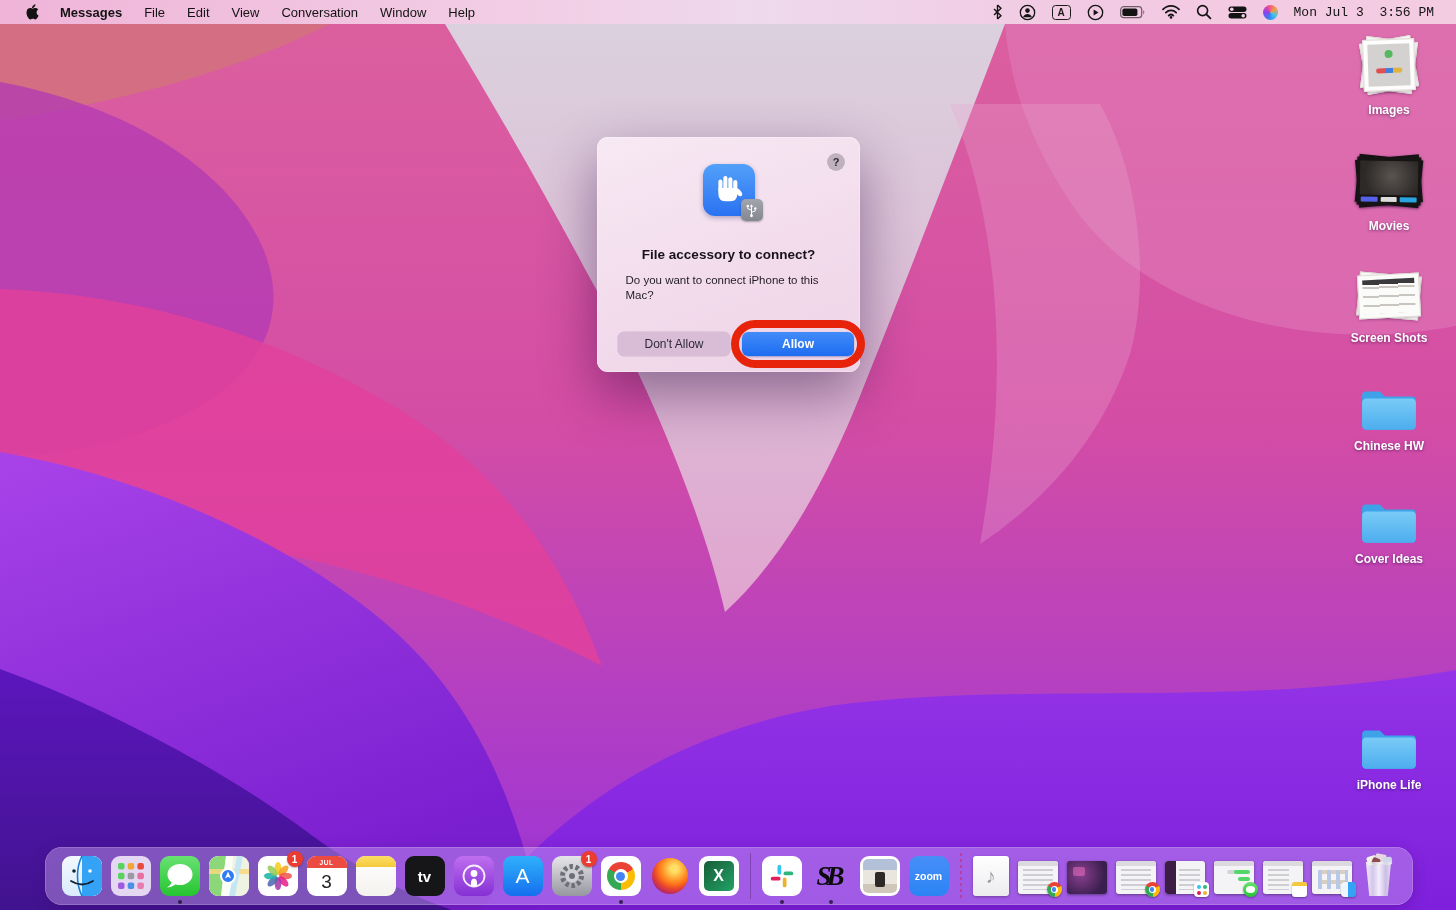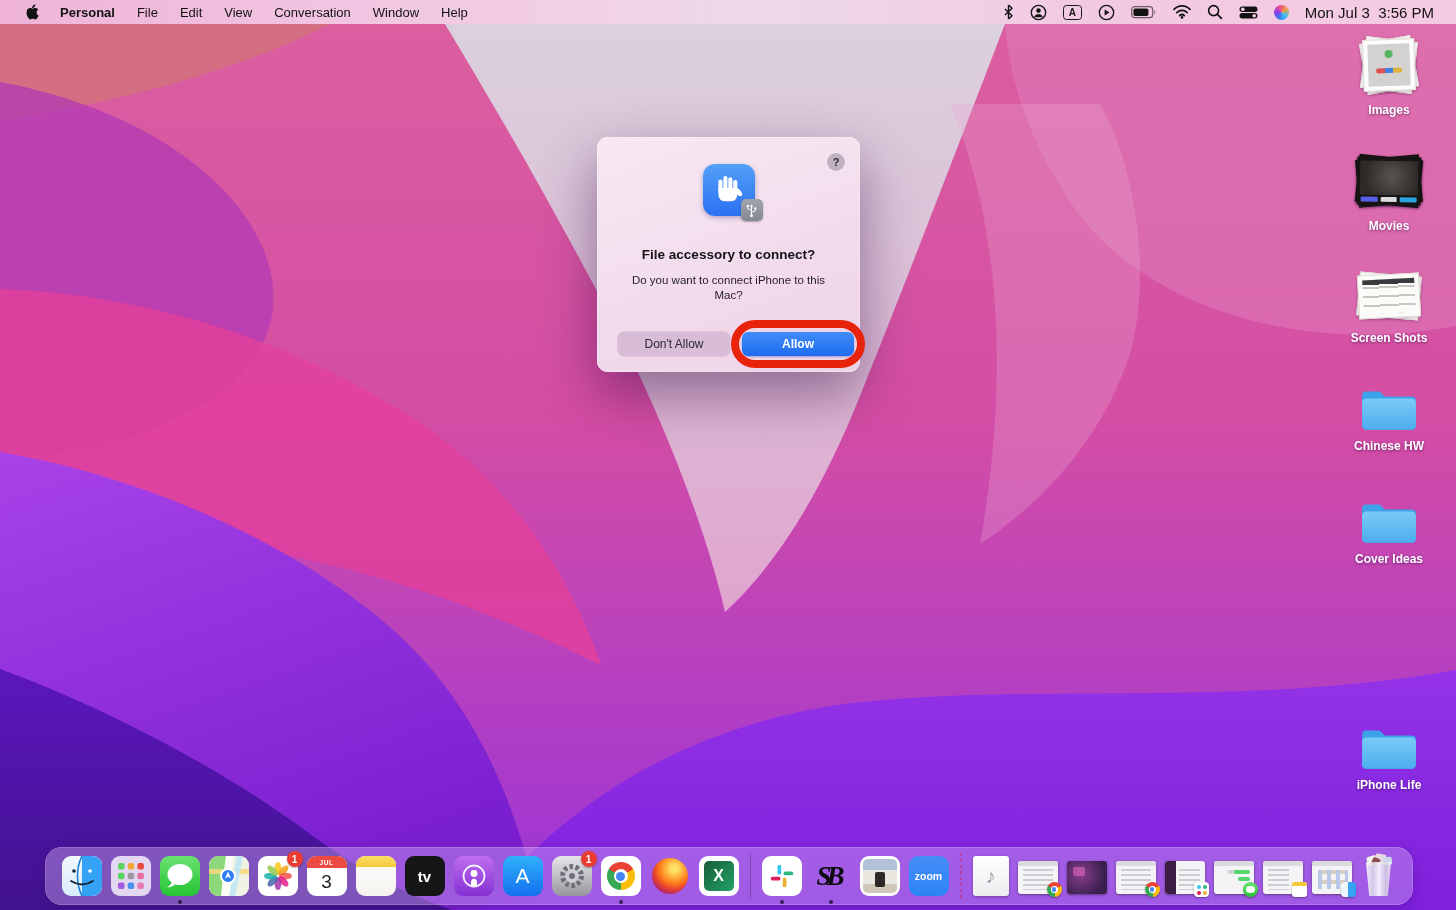--- a/index.html
+++ b/index.html
@@ -13,21 +13,21 @@
   
   .menubar { position:absolute; left:0; top:0; width:1456px; height:24px;
     background:linear-gradient(90deg,#efb4d8 0%,#f2cfe6 38%,#eed9ec 52%,#f2c9e2 75%,#f4cce2 100%);
     display:flex; align-items:center; justify-content:space-between; z-index:30; }
   .mb-left { display:flex; align-items:center; gap:0; padding-left:12px; }
   .mb-left .mi { font-size:13px; color:#131313; padding:0 11px; height:24px; display:flex; align-items:center; }
   .mb-left .app-name { font-weight:700; }
   .mb-apple { padding:0 10px 0 13px; display:flex; align-items:center; }
   .mb-right { display:flex; align-items:center; gap:0; padding-right:14px; }
   .mb-right .si { height:24px; display:flex; align-items:center; padding:0 8px; }
-  .mb-clock { font-size:15px; color:#131313; white-space:pre; padding-left:8px; }
+  .mb-clock { font-size:13px; color:#131313; white-space:pre; padding-left:8px;font-family:Liberation Mono, monospace; }
   .inputA { width:19px; height:15px; border:1.6px solid #1a1a1a; border-radius:3.5px;
     display:flex; align-items:center; justify-content:center; font-size:10px; font-weight:700; color:#1a1a1a; }
   .siri { width:15px; height:15px; border-radius:50%;
     background:conic-gradient(from 200deg,#3a7bf0,#8c3ff0,#f04f8c,#f0a040,#40c4f0,#3a7bf0); }
 
   
   .desk-item { position:absolute; left:1343px; width:92px; display:flex; flex-direction:column; align-items:center; z-index:5; }
   .desk-label { margin-top:5px; font-size:12px; font-weight:700; color:#fff; text-shadow:0 1px 3px rgba(40,0,60,.55); text-align:center; }
   .stack { position:relative; width:70px; height:66px; }
   .layer { position:absolute; left:50%; top:50%; }
@@ -55,21 +55,21 @@
   .help-btn { position:absolute; top:16px; right:15px; width:18px; height:18px; border-radius:50%;
     background:rgba(130,120,135,.45); color:#2e2a33; font-size:11px; font-weight:700;
     display:flex; align-items:center; justify-content:center; box-shadow:0 0 0 0.5px rgba(255,255,255,.4); }
   .dlg-icon { position:relative; margin-top:27px; width:52px; height:52px; border-radius:12px;
     background:linear-gradient(180deg,#53a0f9,#2a71f2); box-shadow:0 2px 5px rgba(30,20,90,.3); }
   .dlg-icon .hand { position:absolute; left:50%; top:50%; transform:translate(-50%,-52%); }
   .usb-badge { position:absolute; right:-8px; bottom:-5px; width:22px; height:22px; border-radius:5px;
     background:linear-gradient(180deg,#a2a5ad,#84878f); display:flex; align-items:center; justify-content:center;
     box-shadow:0 1px 2px rgba(0,0,0,.3); }
   .dlg-title { margin-top:31px; font-size:13.5px; font-weight:700; color:#171219; }
-  .dlg-body { margin-top:11px; width:206px; text-align:center; font-size:11.5px; line-height:1.32; color:#221c26; }
+  .dlg-body { margin-top:11px; width:206px; text-align:left; font-size:11.5px; line-height:1.32; color:#221c26; }
   .dlg-buttons { position:absolute; bottom:16px; left:0; right:0; display:flex; justify-content:center; gap:12px; align-items:center;padding-left:15px; }
   .btn { width:112px; height:24px; border-radius:6px; border:none; font-size:12px;
     display:flex; align-items:center; justify-content:center; cursor:pointer; font-family:inherit; }
   .btn-dont { background:#d9bdd6; color:#2f2936; box-shadow:0 0 0 0.5px rgba(120,90,120,.25); }
   .ring { position:relative; }
   .annotation { position:absolute; inset:-12px -11px; border:8px solid #e8230c; border-radius:26px; pointer-events:none; }
   .btn-allow { background:linear-gradient(180deg,#418cf8,#1e6cf2); color:#fff; font-weight:600;
     box-shadow:0 1px 2px rgba(20,40,120,.35); }
 
   
@@ -220,21 +220,21 @@
     </svg>
   </div>
 
   <div class="menubar">
     <div class="mb-left">
       <span class="mb-apple">
         <svg width="14" height="16" viewBox="0 0 18 20">
           <path fill="#131313" d="M12.2,3.2c0.9-1.1,1.5-2.5,1.3-3.2c-1.2,0.1-2.6,0.9-3.4,1.9C9.4,2.9,8.8,4.3,9,5.1 C10.3,5.2,11.4,4.3,12.2,3.2z M14.9,10.6c0-2.5,2-3.7,2.1-3.8c-1.1-1.7-2.9-1.9-3.5-1.9c-1.5-0.2-2.9,0.9-3.7,0.9 c-0.8,0-1.9-0.9-3.2-0.8C5,5,3.5,5.9,2.7,7.4c-1.7,3-0.4,7.4,1.2,9.8c0.8,1.2,1.8,2.5,3,2.4c1.2,0,1.7-0.8,3.1-0.8 c1.5,0,1.9,0.8,3.2,0.8c1.3,0,2.1-1.2,2.9-2.4c0.9-1.4,1.3-2.7,1.3-2.8C17.3,14.4,14.9,13.4,14.9,10.6z"></path>
         </svg>
       </span>
-      <span class="mi app-name">Personal</span>
+      <span class="mi app-name">Messages</span>
       <span class="mi">File</span>
       <span class="mi">Edit</span>
       <span class="mi">View</span>
       <span class="mi">Conversation</span>
       <span class="mi">Window</span>
       <span class="mi">Help</span>
     </div>
     <div class="mb-right">
       <span class="si">
         <svg width="11" height="16" viewBox="0 0 11 16">

